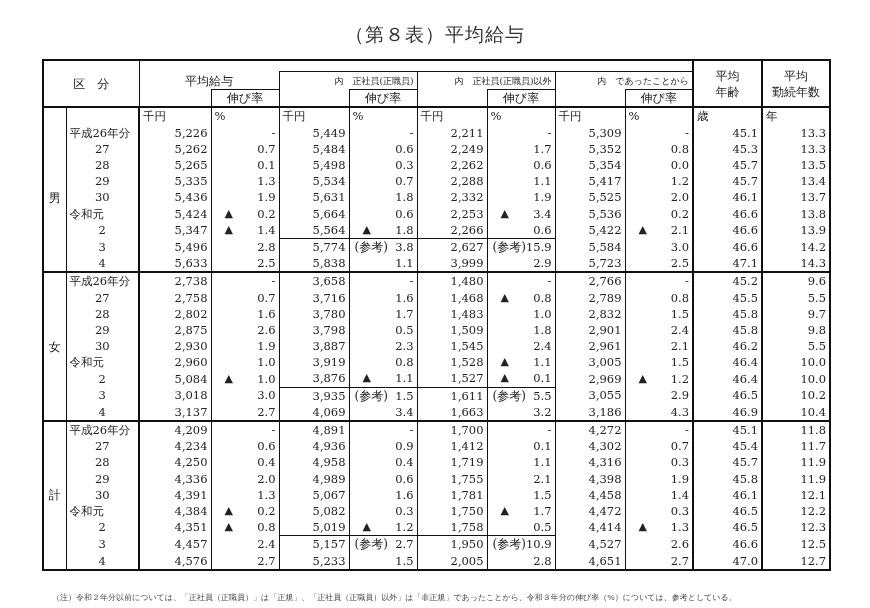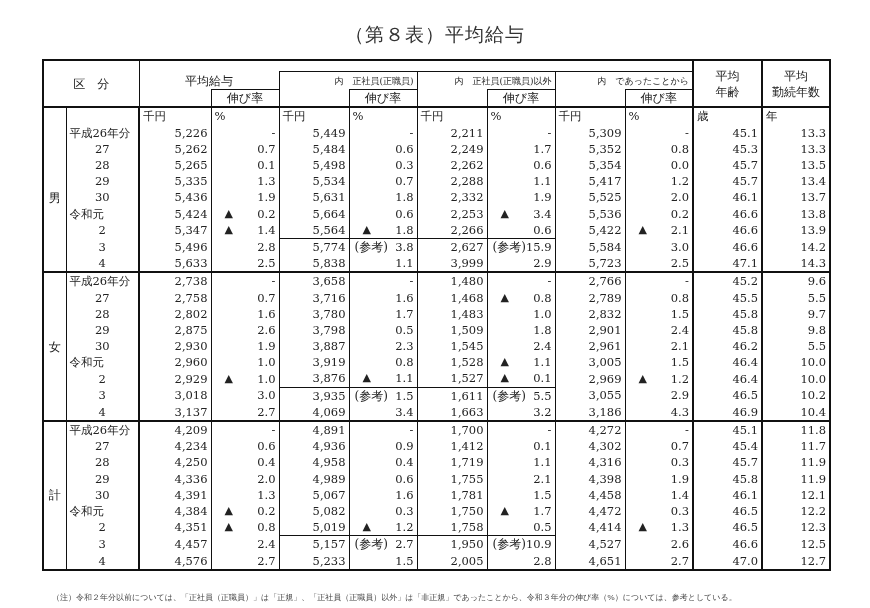--- a/index.html
+++ b/index.html
@@ -273,21 +273,21 @@
         <td class="num bl"><span>0.8</span></td>
         <td class="num bl"><span>1,528</span></td>
         <td class="num bl"><span class="tri">▲</span><span>1.1</span></td>
         <td class="num bl"><span>3,005</span></td>
         <td class="num bl"><span>1.5</span></td>
         <td class="num blk"><span>46.4</span></td>
         <td class="num blk"><span>10.0</span></td>
       </tr>
       <tr>
         <td class="bl" style="text-align: center;">2</td>
-        <td class="num blk"><span>2,929</span></td>
+        <td class="num blk"><span>5,084</span></td>
         <td class="num bl"><span class="tri">▲</span><span>1.0</span></td>
         <td class="num bl"><span>3,876</span></td>
         <td class="num bl"><span class="tri">▲</span><span>1.1</span></td>
         <td class="num bl"><span>1,527</span></td>
         <td class="num bl"><span class="tri">▲</span><span>0.1</span></td>
         <td class="num bl"><span>2,969</span></td>
         <td class="num bl"><span class="tri">▲</span><span>1.2</span></td>
         <td class="num blk"><span>46.4</span></td>
         <td class="num blk"><span>10.0</span></td>
       </tr>

